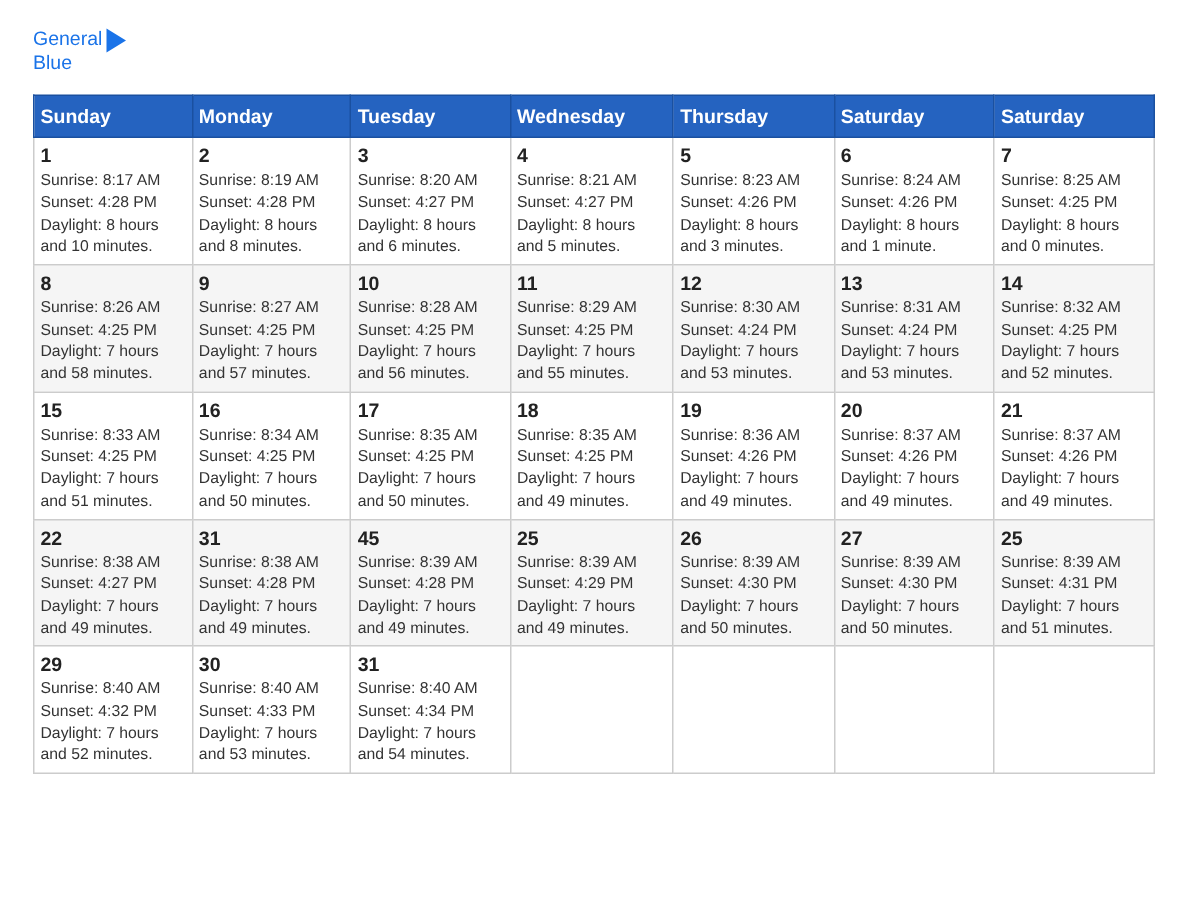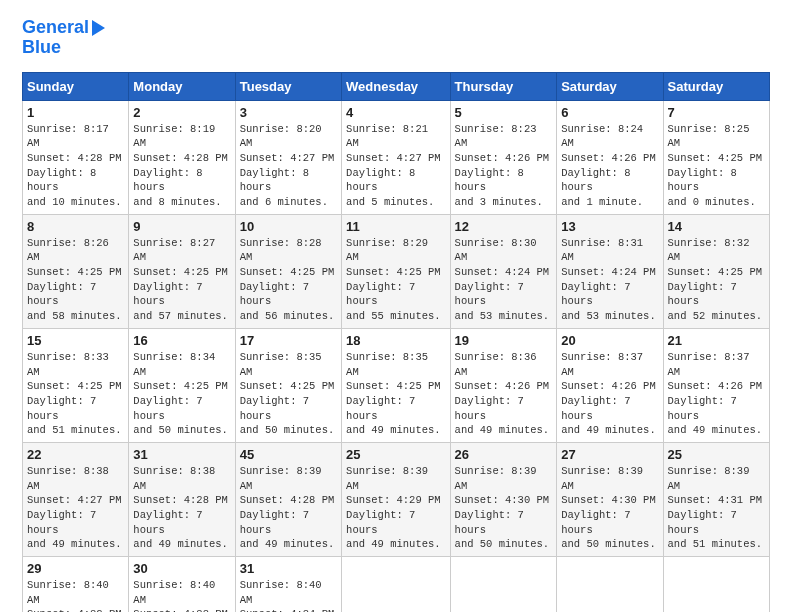--- a/index.html
+++ b/index.html
@@ -19,22 +19,22 @@
       justify-content: space-between;
       align-items: flex-start;
       margin-bottom: 14px;
     }
     .logo {
       display: flex;
       align-items: center;
       gap: 4px;
     }
     .logo-text {
-      font-size: 18px;
-      font-weight: bold;
+      font-size: 13px;
+      font-weight: normal;
       color: #333;
       line-height: 1.1;
     }
     .logo-text span { color: #1a73e8; }
     .title-block { text-align: right; }
     .title-block h1 {
       font-size: 32px;
       font-weight: bold;
       color: #222;
       line-height: 1.1;
@@ -72,21 +72,20 @@
       font-size: 13px;
       font-weight: bold;
       color: #222;
       display: block;
       margin-bottom: 2px;
     }
     .day-detail {
       color: #333;
       font-size: 10.5px;
       line-height: 1.4;
-      font-family: Liberation Mono, monospace;
     }
     .empty-cell { background: #fff !important; }
   </style>
 </head>
 <body>
 
 <div class="page">
   <div class="header">
     <div class="logo">
       <div style="display:flex;flex-direction:column;line-height:1.1;">

